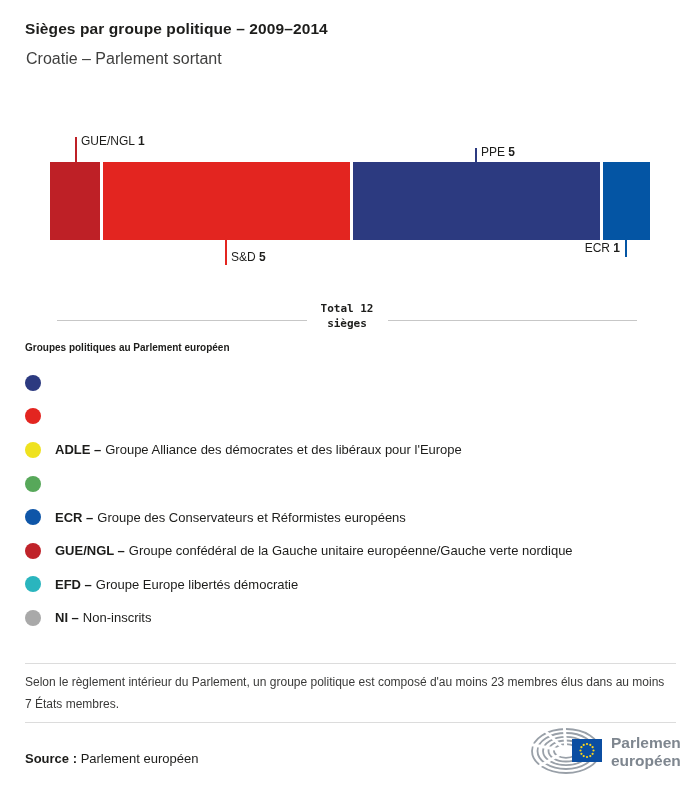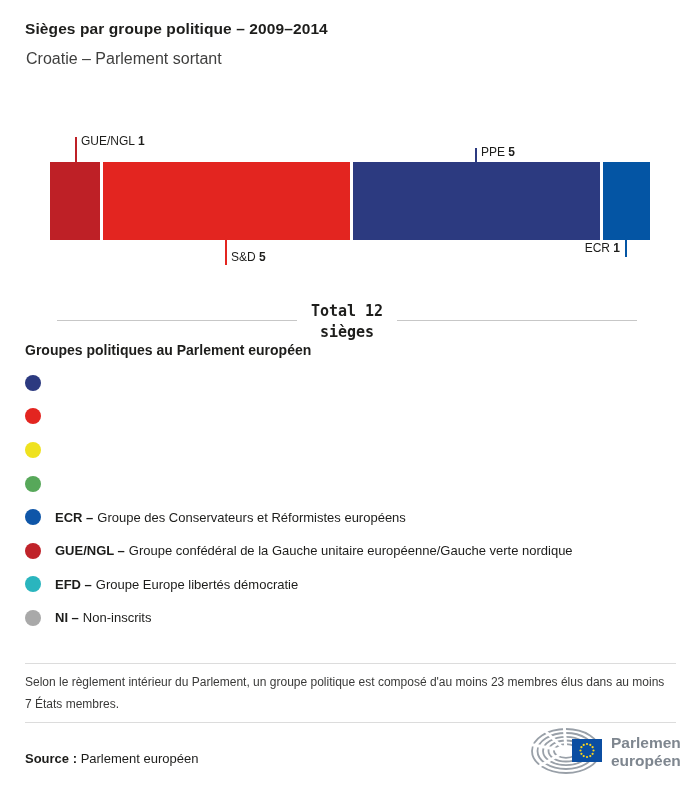--- a/index.html
+++ b/index.html
@@ -30,24 +30,24 @@
   .below .lbl-txt{left:6px;top:10px;}
   .below-left{top:103px;}
   .below-left .tick{height:17px;}
   .below-left .lbl-txt{right:5px;top:1px;}
   
   .total-row{left:57px;top:301px;width:580px;display:flex;}
   .total-hr{flex:1;height:1px;background:#c7c7c7;margin-top:19px;}
   .total-text{
     padding:0 14px;text-align:center;
     font-family:"DejaVu Sans Mono", monospace;font-weight:bold;
-    font-size:15px;line-height:1.4;color:#1d1d1b;
+    font-size:11px;line-height:1.4;color:#1d1d1b;
   }
   
-  .legend-heading{left:25px;top:342px;font-size:14px;font-weight:bold;text-align:center;}
+  .legend-heading{left:25px;top:342px;font-size:10px;font-weight:bold;text-align:center;}
   .legend{left:25px;top:366px;width:655px;}
   .legend-item{height:33.6px;display:flex;align-items:center;}
   .dot{width:16px;height:16px;border-radius:50%;flex:none;margin-right:14px;}
   .li-text{font-size:13px;white-space:nowrap;}
   .li-abbr{font-weight:bold;margin-right:4px;}
   .li-desc{color:#1d1d1b;}
   
   .rule{left:25px;width:651px;height:1px;background:#dcdcdc;}
   .rule1{top:663px;}
   .rule2{top:722px;}
@@ -100,20 +100,21 @@
 
 <div class="abs legend">
   <div class="legend-item">
     <span class="dot" style="background: rgb(44, 58, 128);"></span>
   </div>
   <div class="legend-item">
     <span class="dot" style="background: rgb(227, 37, 32);"></span>
   </div>
   <div class="legend-item">
     <span class="dot" style="background: rgb(239, 226, 31);"></span>
+    <span class="li-text"><span class="li-abbr">ADLE –</span><span class="li-desc">Groupe Alliance des démocrates et des libéraux pour l'Europe</span></span>
   </div>
   <div class="legend-item">
     <span class="dot" style="background: rgb(87, 168, 90);"></span>
   </div>
   <div class="legend-item">
     <span class="dot" style="background: rgb(15, 86, 168);"></span>
     <span class="li-text"><span class="li-abbr">ECR –</span><span class="li-desc">Groupe des Conservateurs et Réformistes européens</span></span>
   </div>
   <div class="legend-item">
     <span class="dot" style="background: rgb(192, 35, 42);"></span>

